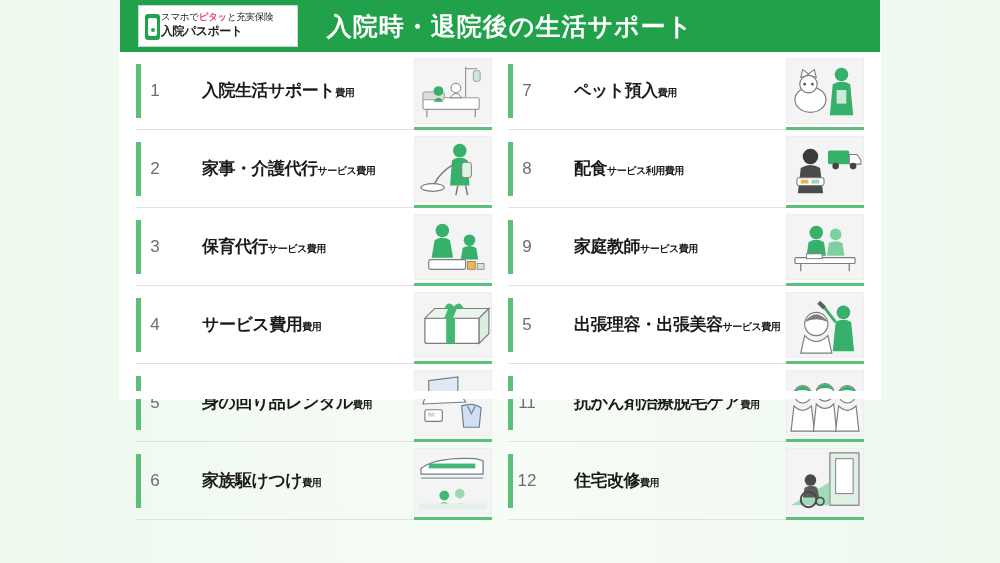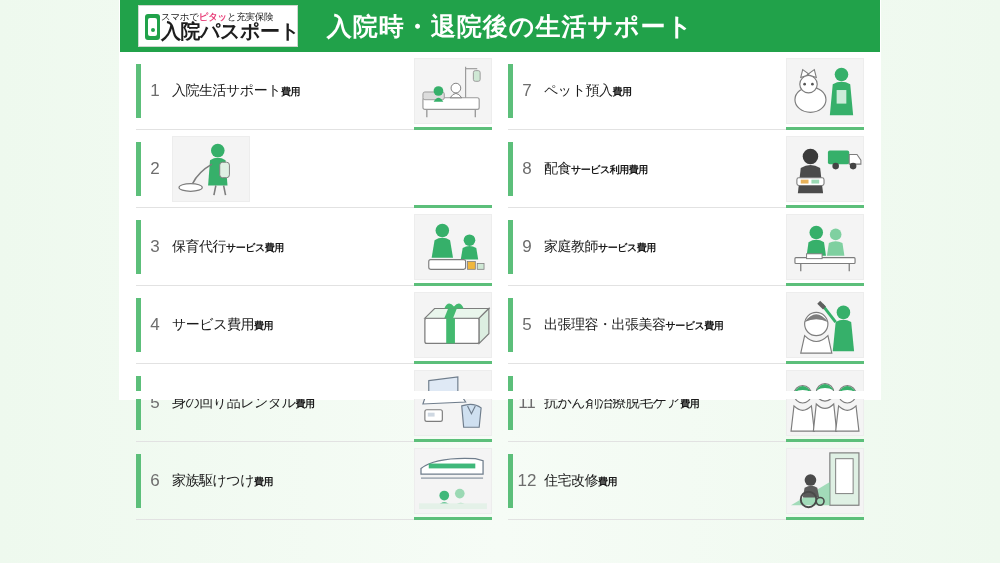--- a/index.html
+++ b/index.html
@@ -63,21 +63,21 @@
   .logo-top {
     font-size: 9.5px;
     color: #222222;
     white-space: nowrap;
     line-height: 11px;
     letter-spacing: -0.3px;
     padding-left: 18px;
   }
   .logo-top .accent { color: #e8417a; font-weight: bold; }
   .logo-main {
-    font-size: 20px;
+    font-size: 12px;
     font-weight: bold;
     color: #1d1d1d;
     line-height: 19px;
     letter-spacing: -0.5px;
     padding-left: 18px;
     white-space: nowrap;
   }
   .logo-mark {
     position: absolute;
     left: 6px;
@@ -150,23 +150,24 @@
     margin-left: 6px;
   }
   .label {
     flex: 1 1 auto;
     padding-left: 4px;
     color: #1a1a1a;
     white-space: nowrap;
     overflow: hidden;
   }
   .label .main {
-    font-size: 14px;
-    font-weight: normal;
+    font-size: 17px;
+    font-weight: bold;
     letter-spacing: -0.5px;
+    margin-left: 30px;
   }
   .label .sub {
     font-size: 10px;
     font-weight: bold;
     letter-spacing: -0.5px;
   }
   .thumb {
     flex: 0 0 78px;
     width: 78px;
     height: 66px;
@@ -233,20 +234,21 @@
               <circle cx="42" cy="30" r="5" fill="#ffffff" stroke="#7d7d7d" stroke-width="1"></circle>
               <path d="M36 40 q6 -9 12 0 z" fill="#ffffff" stroke="#7d7d7d" stroke-width="1"></path>
             </svg>
           </div>
           <div class="underline-accent"></div>
         </div>
 
         <div class="item">
           <div class="bar"></div>
           <div class="num">2</div>
+          <div class="label"><span class="main">家事・介護代行</span><span class="sub">サービス費用</span></div>
           <div class="thumb">
             <svg viewBox="0 0 78 66">
               <rect x="0" y="0" width="78" height="66" fill="#f4f4f4"></rect>
               <circle cx="46" cy="14" r="7" fill="#36b06a"></circle>
               <path d="M38 24 q8 -5 16 0 l2 26 h-20 z" fill="#36b06a"></path>
               <path d="M40 28 q-14 8 -20 20" stroke="#7d7d7d" stroke-width="1.6" fill="none"></path>
               <ellipse cx="18" cy="52" rx="12" ry="4" fill="#ffffff" stroke="#7d7d7d" stroke-width="1.2"></ellipse>
               <rect x="48" y="26" width="10" height="16" rx="3" fill="#dff0e4" stroke="#7d7d7d" stroke-width="1"></rect>
               <line x1="44" y1="50" x2="42" y2="60" stroke="#7d7d7d" stroke-width="1.6"></line>
               <line x1="52" y1="50" x2="54" y2="60" stroke="#7d7d7d" stroke-width="1.6"></line>

